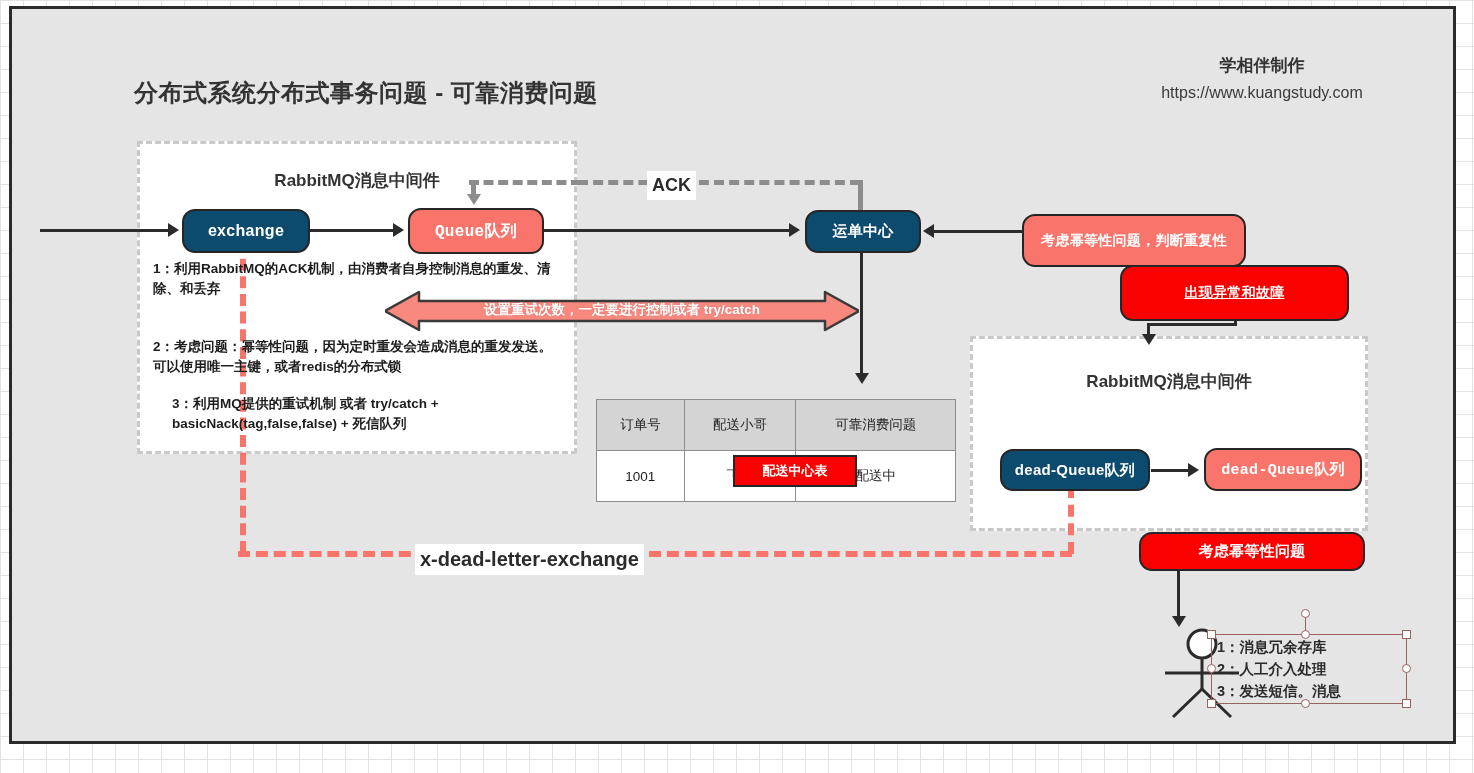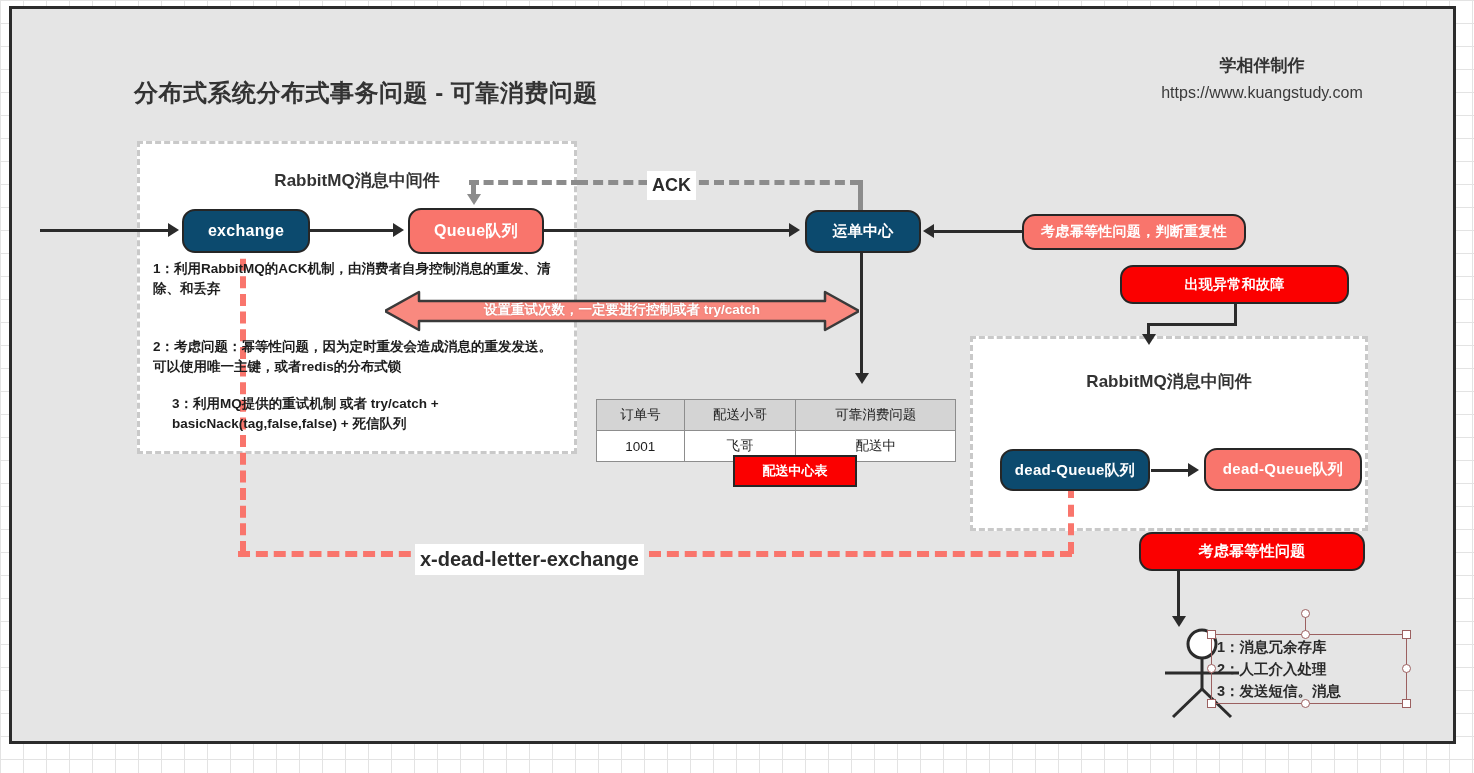--- a/index.html
+++ b/index.html
@@ -63,28 +63,28 @@
     border:2.5px solid #262626;
     border-radius:13px;
     color:#ffffff;
     font-weight:bold;
     display:flex;align-items:center;justify-content:center;
     text-align:center;
     white-space:nowrap;
     letter-spacing:.3px;
   }
   .node.green{background:#0c4a6e;}
-  .node.salmon{background:#f9756c;}
+  .node.salmon{background:#f9756c;font-family:Liberation Mono, monospace;}
   .node.red{background:#fb0000;}
 
   #node-exchange{left:170px;top:200px;width:128px;height:44px;font-size:16px;}
   #node-queue{left:396px;top:199px;width:136px;height:46px;font-size:16px;}
   #node-yundan{left:793px;top:201px;width:116px;height:43px;font-size:15px;}
-  #node-idempotent{left:1010px;top:205px;width:224px;height:36px;font-size:14px;}
-  #node-exception{left:1108px;top:256px;width:229px;height:39px;font-size:14px;}
+  #node-idempotent{left:1010px;top:205px;width:224px;height:53px;font-size:14px;}
+  #node-exception{left:1108px;top:256px;width:229px;height:56px;font-size:14px;text-decoration:underline;}
   #node-deadq-green{left:988px;top:440px;width:150px;height:42px;font-size:15px;}
   #node-deadq-salmon{left:1192px;top:439px;width:158px;height:43px;font-size:15px;}
   #node-dead-exception{left:1127px;top:523px;width:226px;height:39px;font-size:15px;}
 
   
   #table-caption{
     left:702px;top:446px;width:120px;height:28px;
     background:#fb0000;border:2px solid #262626;
     color:#fff;font-size:13px;font-weight:bold;
     display:flex;align-items:center;justify-content:center;white-space:nowrap;margin-left:19px;
@@ -150,21 +150,21 @@
 
   
   #order-table{
     left:584px;top:390px;width:360px;
     border-collapse:collapse;
     background:#ffffff;
   }
   #order-table th,#order-table td{
     border:1.5px solid #8d8d8d;
     font-size:13.5px;font-weight:normal;color:#1d1d1d;
-    text-align:center;padding:6px 4px;
+    text-align:center;padding:16px 4px;
   }
   #order-table th{background:#d4d4d4;}
   #order-table td{background:#ffffff;}
 
   
   #stick-figure{left:1145px;top:618px;}
 
   
   #action-list-box{
     left:1199px;top:625px;width:196px;height:70px;

